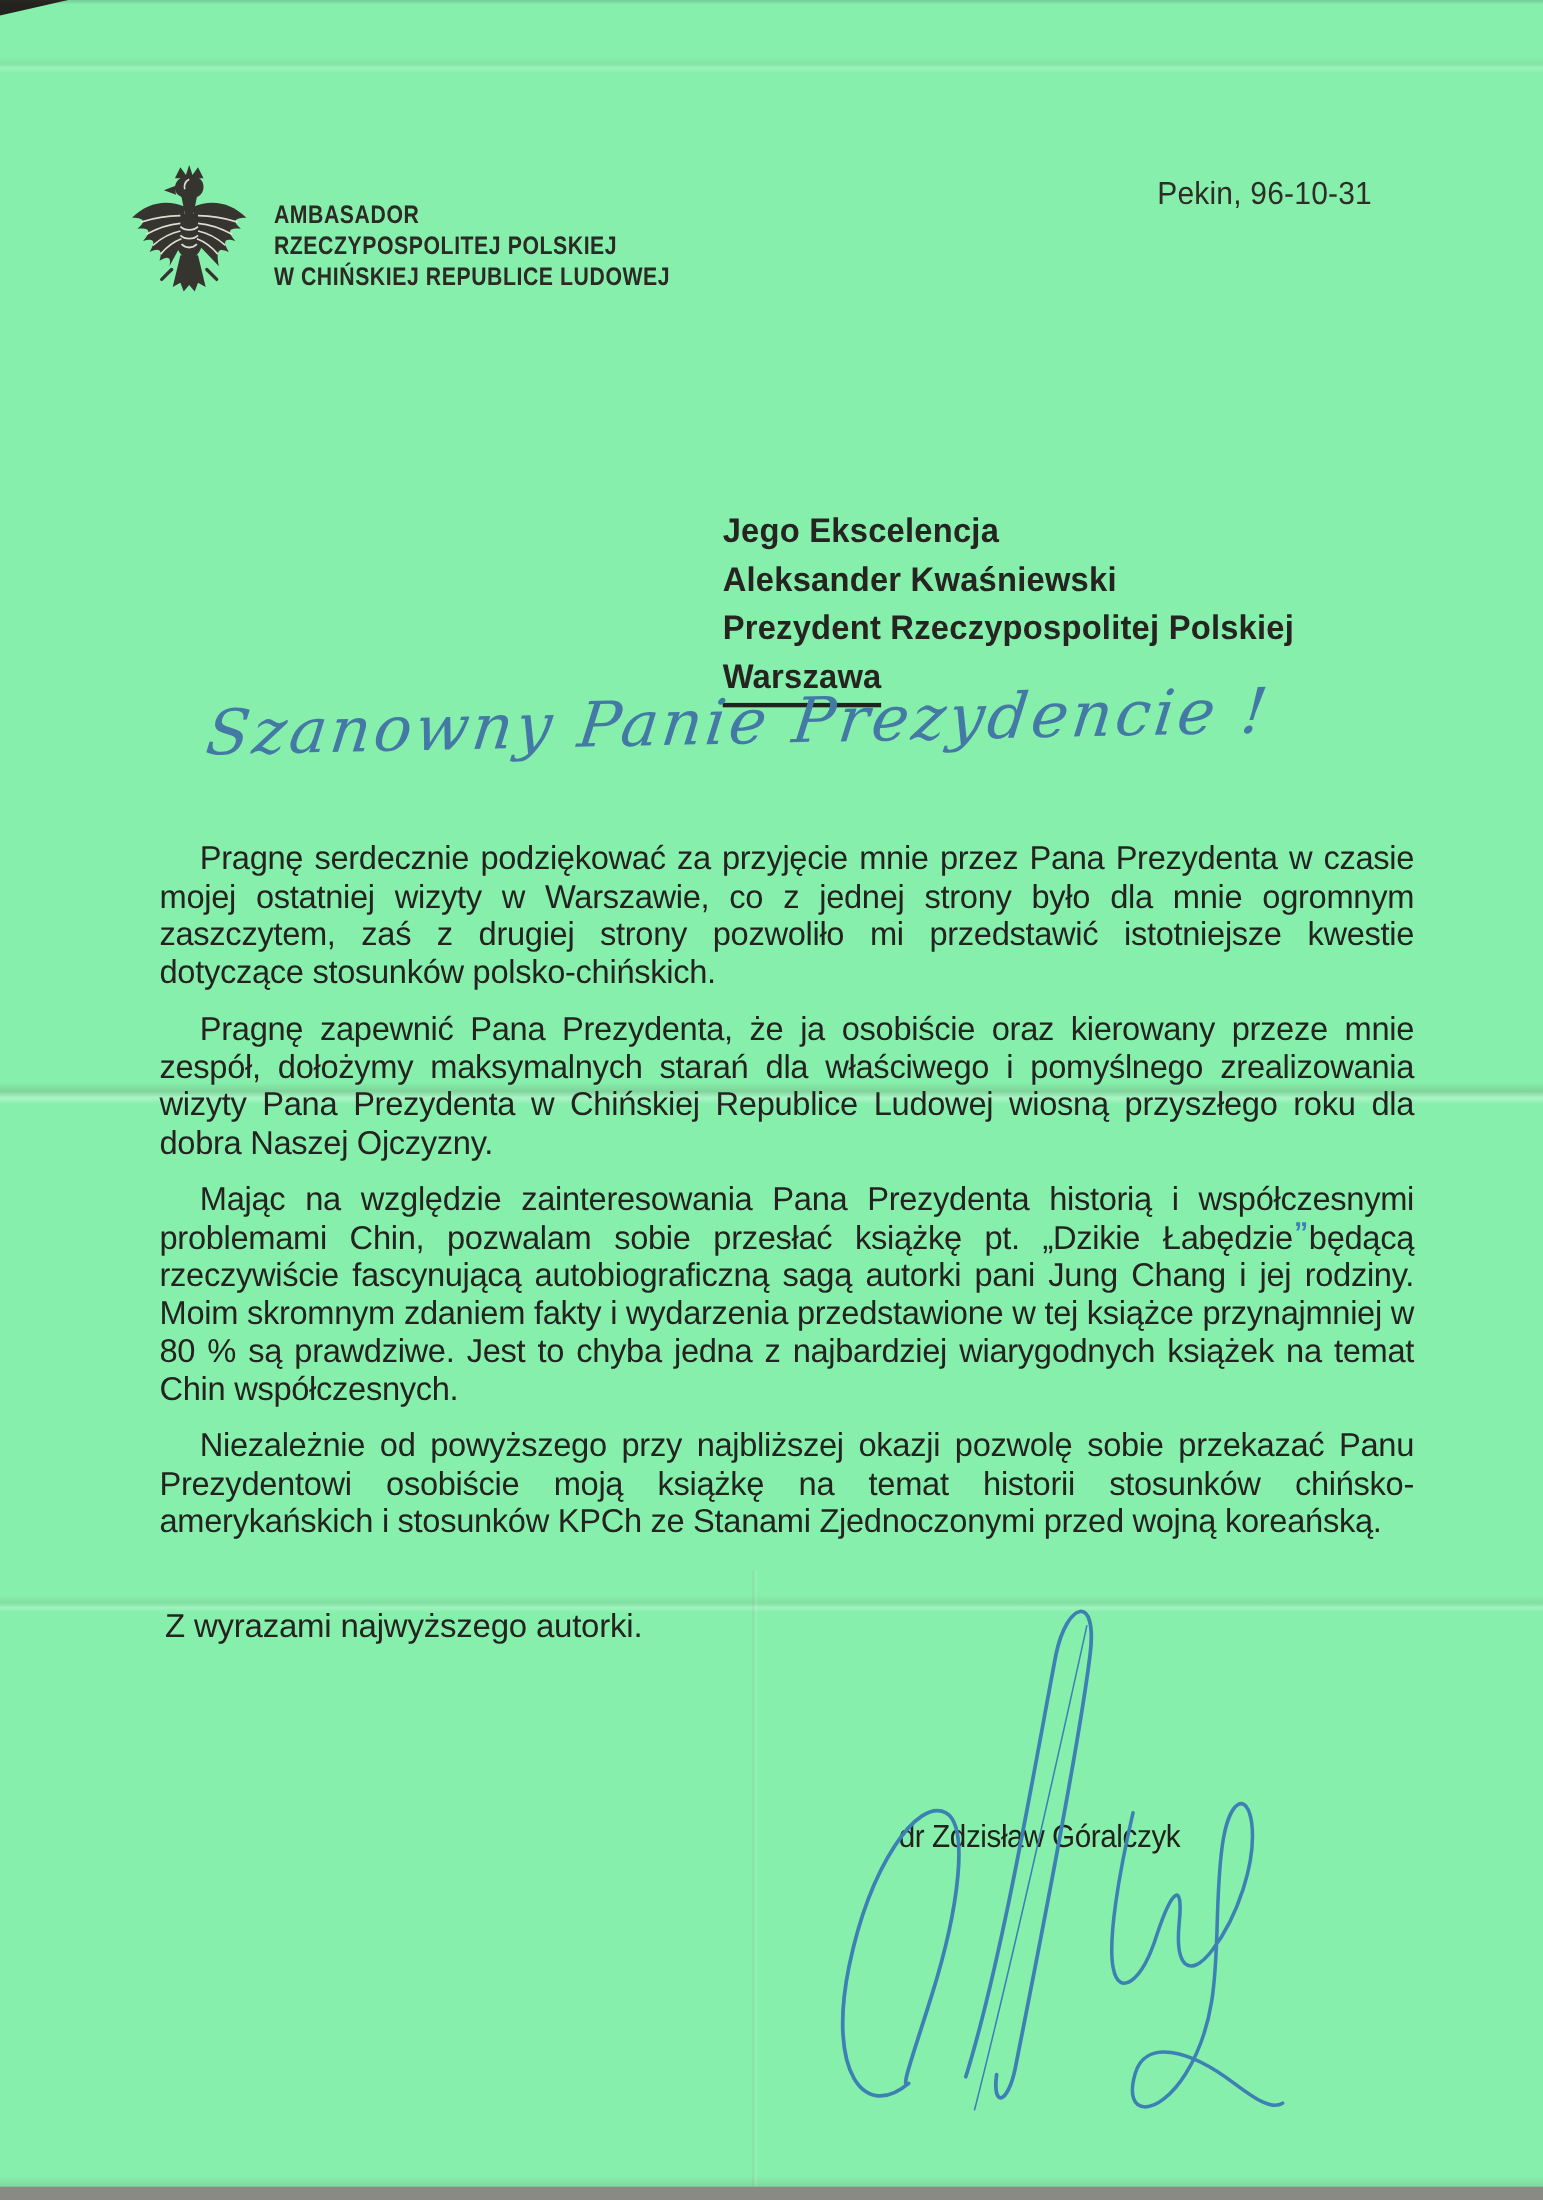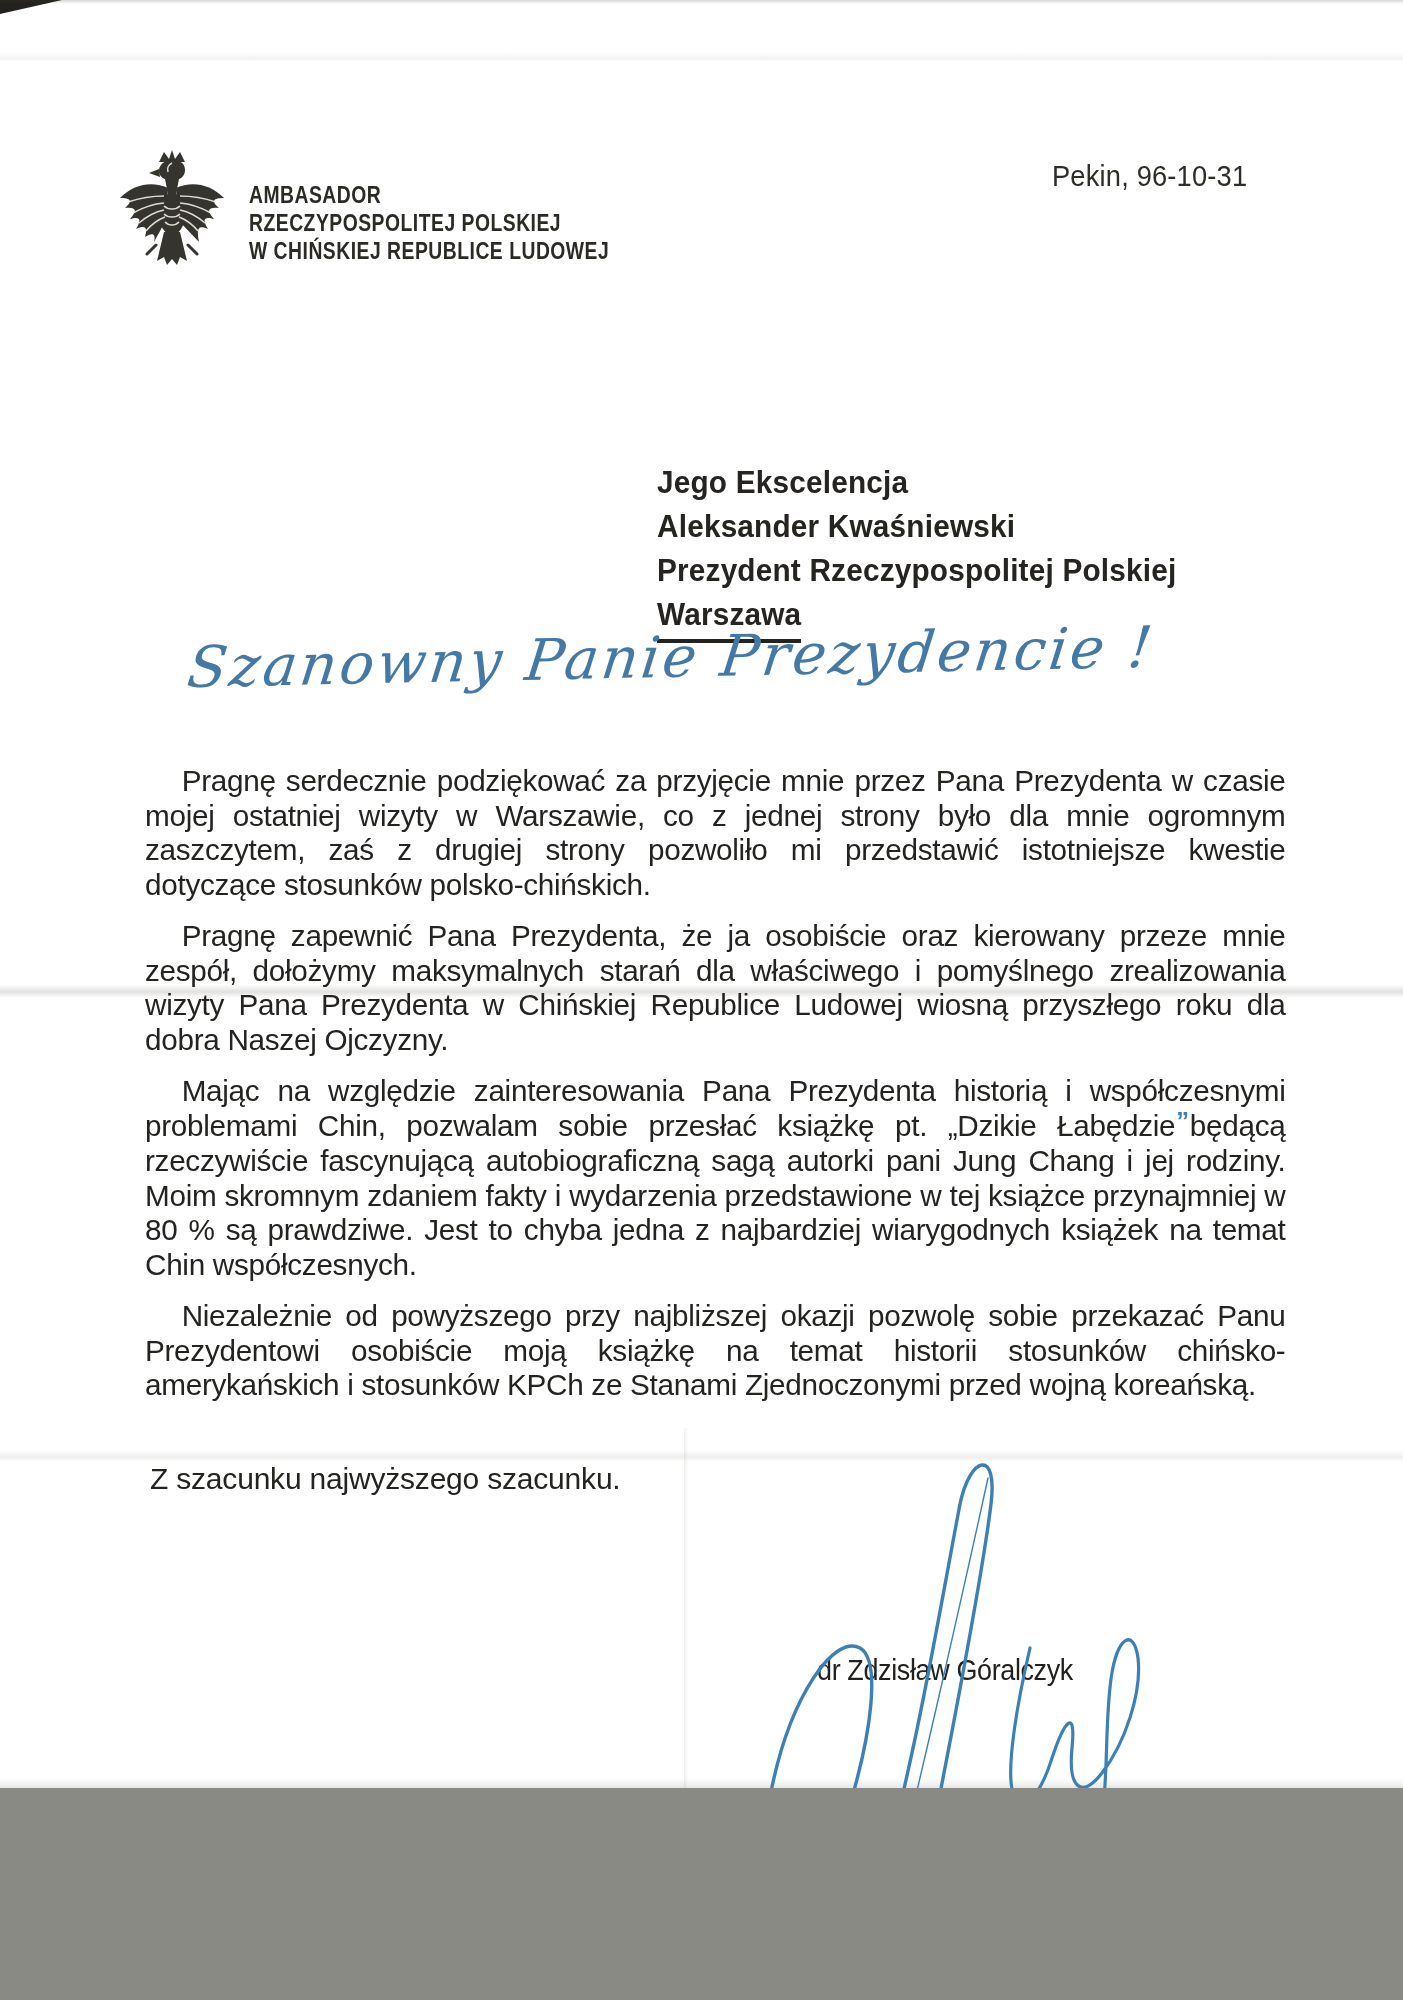--- a/index.html
+++ b/index.html
@@ -1,24 +1,24 @@
 <!DOCTYPE html>
 <html><head>
 <meta charset="utf-8">
 <style>
   html,body{margin:0;padding:0;background:#8a8a84;}
   .page{
     position:relative;
-    width:1403px;height:1788px;
+    width:1403px;height:1988px;
     margin:0 auto;
     background:
       radial-gradient(ellipse at 52% 22%, rgba(255,255,255,0.30), rgba(255,255,255,0) 55%),
       linear-gradient(90deg, #edebde 0%, #f3f1e5 18%, #f2f0e3 70%, #ecead d 100%),
       #f1efe2;
-    background-color:#ffffff;
+    background-color:#86efac;
     overflow:hidden;
     font-family:"Liberation Sans", sans-serif;
     color:#262420;
   }
   
   .corner-fold{
     position:absolute;top:0;left:0;width:0;height:0;
     border-top:14px solid #23221e;
     border-right:62px solid transparent;
   }
@@ -159,21 +159,21 @@
 
   <div class="greeting">Szanowny Panie Prezydencie !</div>
 
   <div class="body-text">
     <p>Pragnę serdecznie podziękować za przyjęcie mnie przez  Pana Prezydenta w czasie mojej ostatniej wizyty w Warszawie, co z jednej strony było dla mnie ogromnym zaszczytem, zaś z drugiej strony pozwoliło mi przedstawić istotniejsze kwestie dotyczące stosunków polsko-chińskich.</p>
     <p>Pragnę zapewnić Pana Prezydenta, że ja osobiście oraz kierowany przeze mnie zespół, dołożymy maksymalnych starań dla właściwego i pomyślnego zrealizowania wizyty Pana Prezydenta w Chińskiej Republice Ludowej wiosną przyszłego roku dla dobra Naszej Ojczyzny.</p>
     <p><span>Mając na względzie zainteresowania Pana Prezydenta historią i współczesnymi problemami Chin, pozwalam sobie przesłać książkę pt. „Dzikie Łabędzie</span><span class="hand-mark">”</span><span>będącą rzeczywiście fascynującą autobiograficzną sagą autorki pani Jung Chang i jej rodziny. Moim skromnym zdaniem fakty i wydarzenia przedstawione w tej książce przynajmniej w 80 % są prawdziwe. Jest to chyba jedna z najbardziej wiarygodnych książek na temat Chin współczesnych.</span></p>
     <p>Niezależnie od powyższego przy najbliższej okazji pozwolę sobie przekazać Panu Prezydentowi osobiście moją książkę na temat historii stosunków chińsko-amerykańskich i stosunków KPCh ze Stanami Zjednoczonymi przed wojną koreańską.</p>
   </div>
 
-  <div class="closing">Z szacunku najwyższego szacunku.</div>
+  <div class="closing">Z wyrazami najwyższego autorki.</div>
 
   <div class="typed-name">dr Zdzisław Góralczyk</div>
 
   <div class="signature-svg">
     <svg width="460" height="510" viewBox="0 0 460 510" xmlns="http://www.w3.org/2000/svg">
       <g stroke="#3c80b4" fill="none" stroke-linecap="round" stroke-linejoin="round">
         <path stroke-width="3.4" d="M98 452 C58 486 24 442 44 345 C63 254 106 192 132 206 C153 218 144 292 119 372 C101 430 90 458 98 452 Z"></path>
         <path stroke-width="3.4" d="M150 446 C184 336 214 156 232 62 C242 14 270 6 263 62 C252 152 214 342 195 438 C188 472 174 474 178 444"></path>
         <path stroke-width="1.4" d="M260 36 C232 164 186 366 158 476"></path>
         <path stroke-width="3.2" d="M302 206 C289 262 279 322 284 347 C289 374 310 361 324 316 C337 277 348 266 344 306 C340 347 354 357 374 331 C397 301 414 251 410 216 C406 186 389 193 383 237 C373 312 388 382 350 443 C325 483 292 484 304 443 C313 412 352 420 394 452 C414 467 428 476 438 470"></path>

